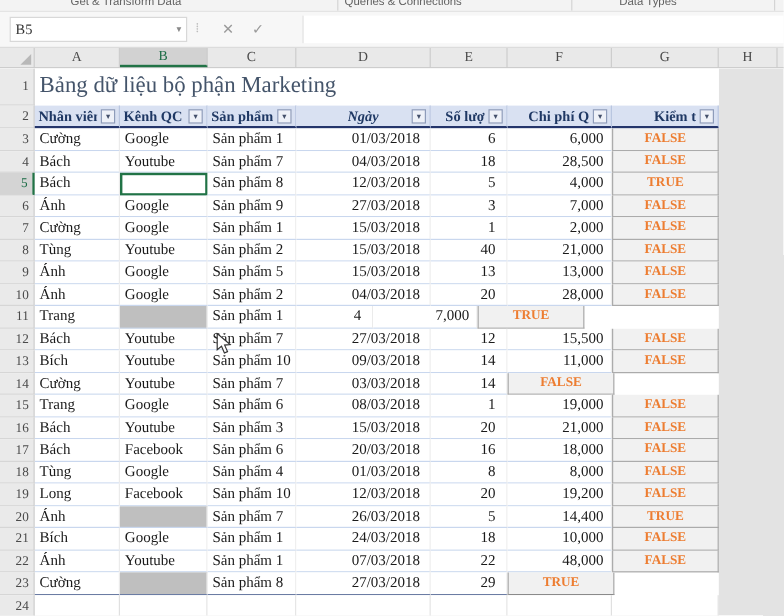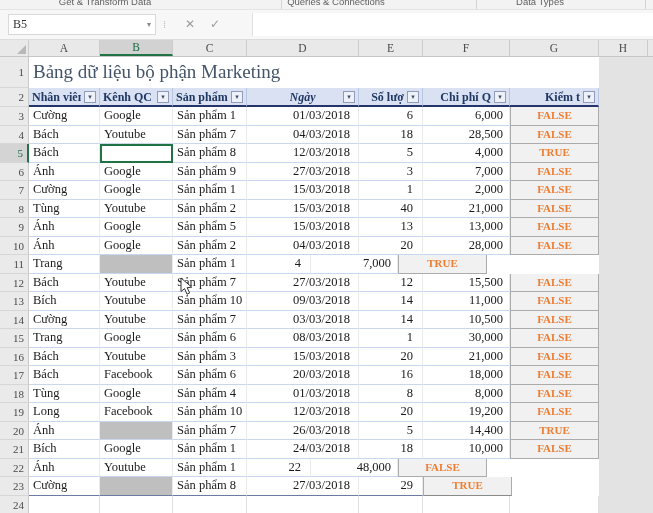--- a/index.html
+++ b/index.html
@@ -287,31 +287,30 @@
         <div class="cell c5">11,000</div>
         <div class="cell c6 check">FALSE</div>
       </div>
       <div class="r">
         <div class="rn">14</div>
         <div class="cell c0">Cường</div>
         <div class="cell c1">Youtube</div>
         <div class="cell c2">Sản phẩm 7</div>
         <div class="cell c3">03/03/2018</div>
         <div class="cell c4">14</div>
-        <div class="cell c5">10,500</div>
         <div class="cell c6 check">FALSE</div>
       </div>
       <div class="r">
         <div class="rn">15</div>
         <div class="cell c0">Trang</div>
         <div class="cell c1">Google</div>
         <div class="cell c2">Sản phẩm 6</div>
         <div class="cell c3">08/03/2018</div>
         <div class="cell c4">1</div>
-        <div class="cell c5">30,000</div>
+        <div class="cell c5">19,000</div>
         <div class="cell c6 check">FALSE</div>
       </div>
       <div class="r">
         <div class="rn">16</div>
         <div class="cell c0">Bách</div>
         <div class="cell c1">Youtube</div>
         <div class="cell c2">Sản phẩm 3</div>
         <div class="cell c3">15/03/2018</div>
         <div class="cell c4">20</div>
         <div class="cell c5">21,000</div>
@@ -365,20 +364,21 @@
         <div class="cell c3">24/03/2018</div>
         <div class="cell c4">18</div>
         <div class="cell c5">10,000</div>
         <div class="cell c6 check">FALSE</div>
       </div>
       <div class="r">
         <div class="rn">22</div>
         <div class="cell c0">Ánh</div>
         <div class="cell c1">Youtube</div>
         <div class="cell c2">Sản phẩm 1</div>
+        <div class="cell c3">07/03/2018</div>
         <div class="cell c4">22</div>
         <div class="cell c5">48,000</div>
         <div class="cell c6 check">FALSE</div>
       </div>
       <div class="r last">
         <div class="rn">23</div>
         <div class="cell c0">Cường</div>
         <div class="cell c1 grayfill"></div>
         <div class="cell c2">Sản phẩm 8</div>
         <div class="cell c3">27/03/2018</div>

